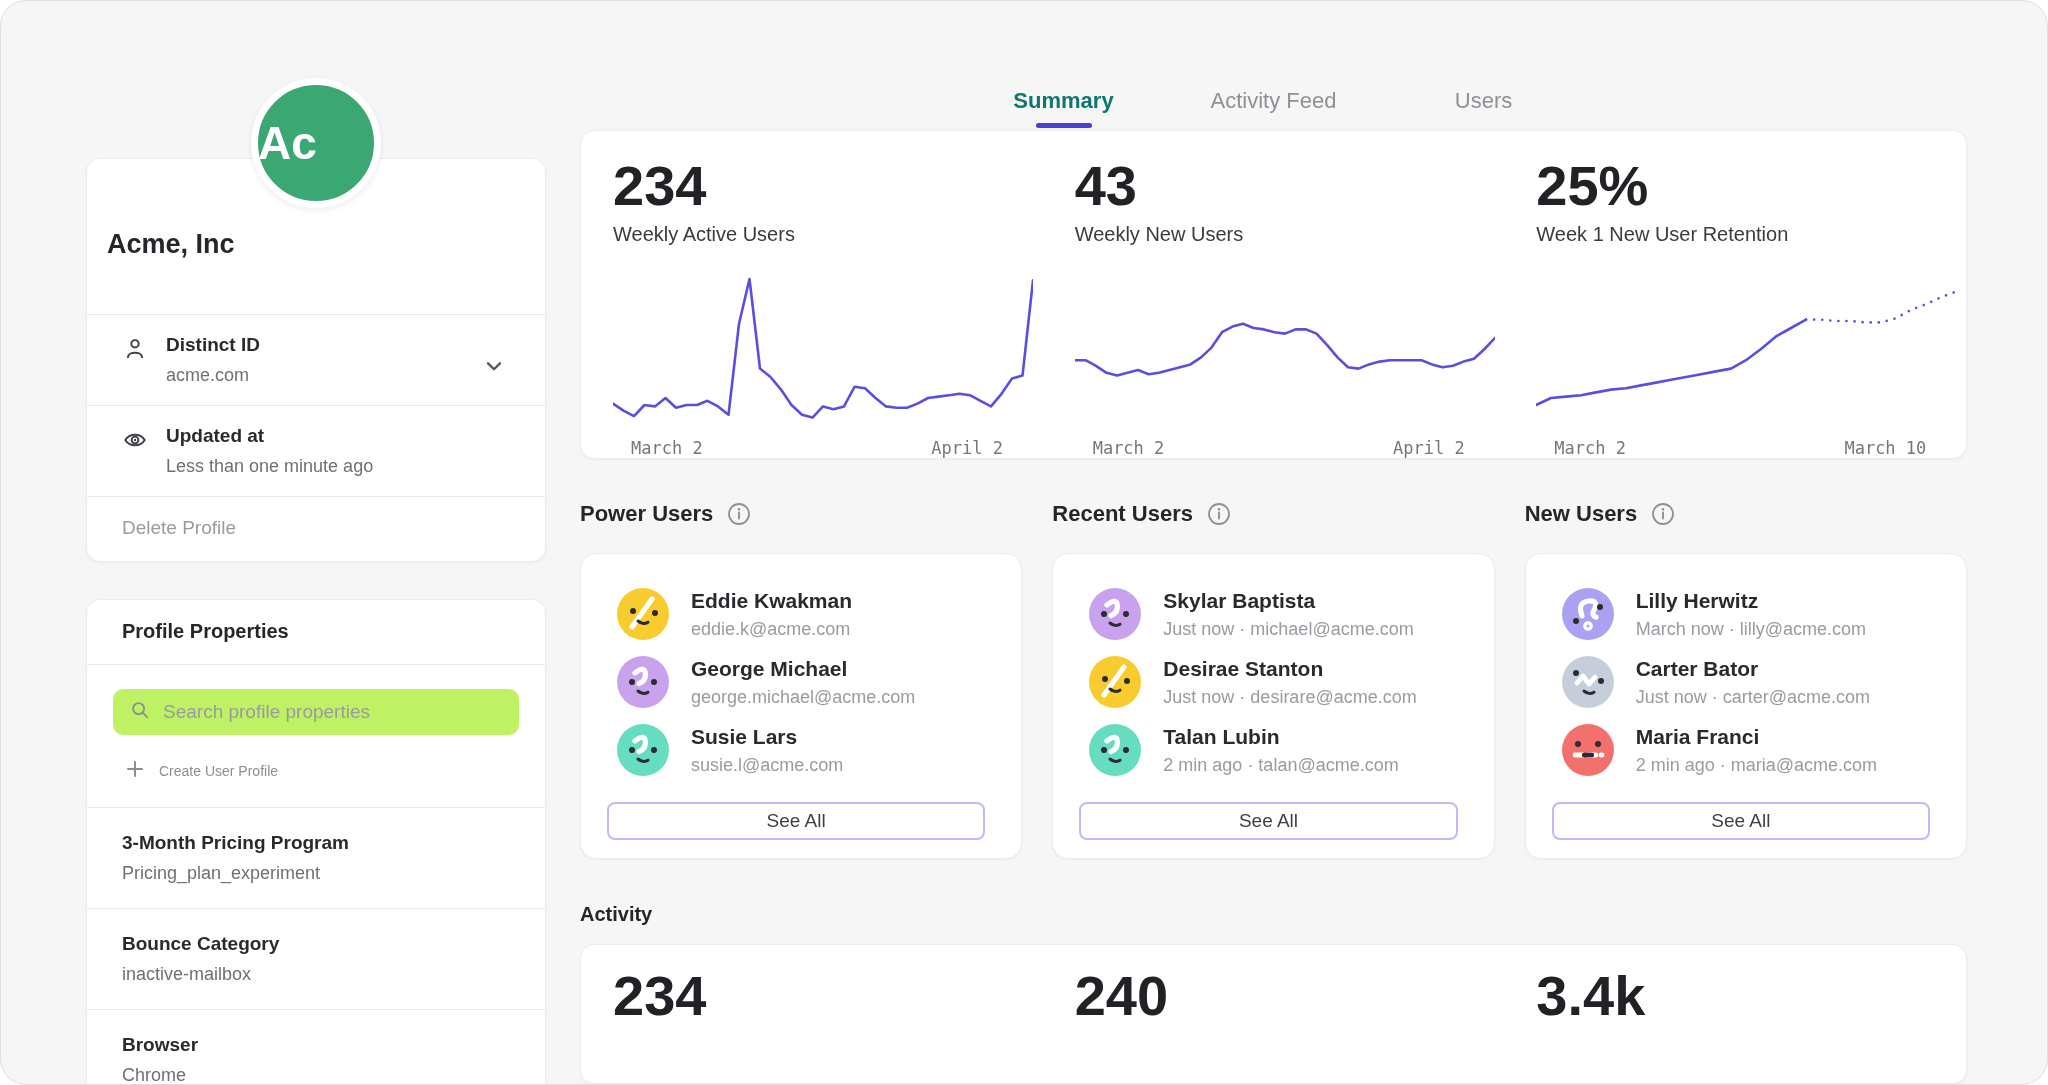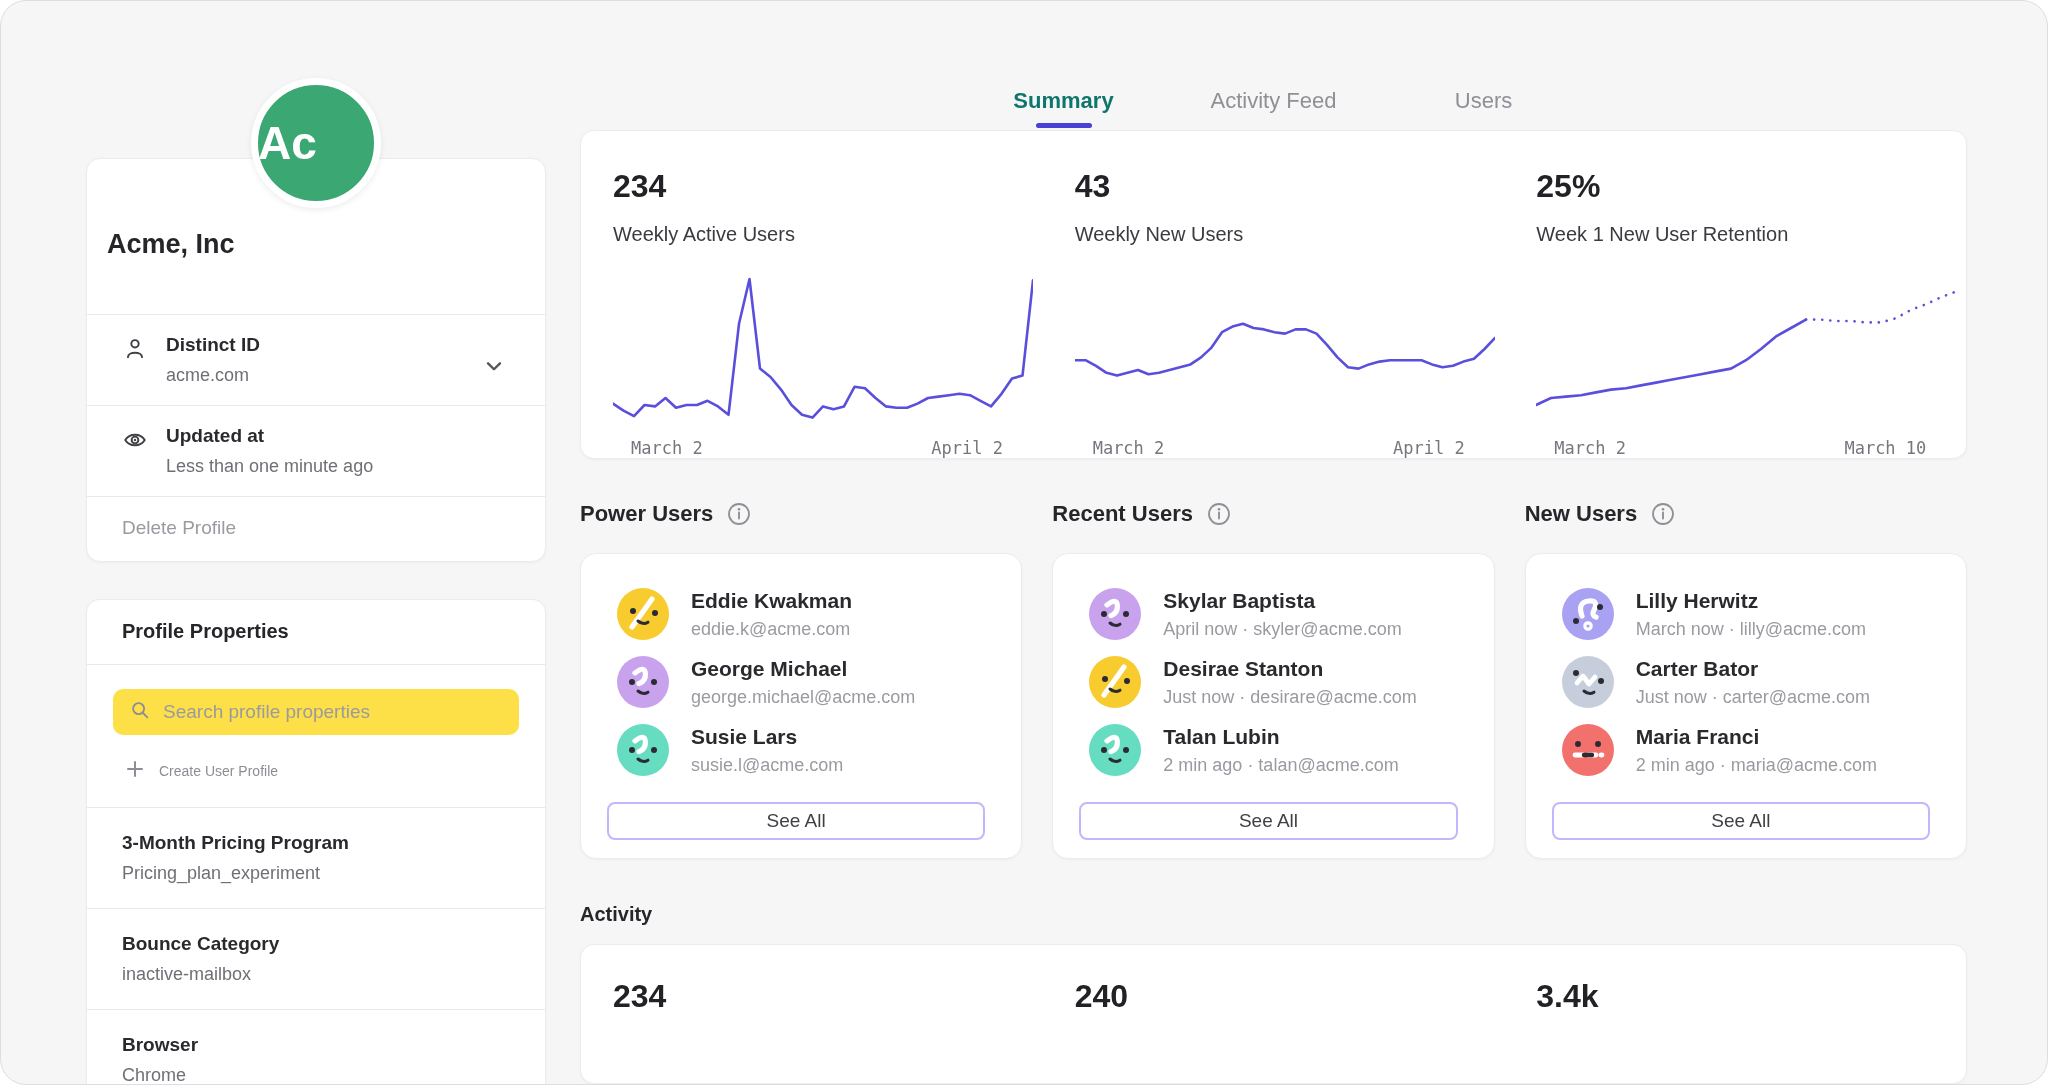--- a/index.html
+++ b/index.html
@@ -30,21 +30,21 @@
   .field-label{ font-size:19px; font-weight:700; color:#2a2a2e; }
   .field-value{ font-size:18px; color:#6f6f76; margin-top:9px; }
   .chevron{ position:absolute; right:38px; bottom:22px; }
   .delete-row{ padding:20px 35px 22px; }
   .delete-link{ font-size:19px; color:#9a9aa1; cursor:pointer; }
   .props-card{ margin-top:37px; border-bottom:none; border-bottom-left-radius:0; border-bottom-right-radius:0; padding-bottom:40px;}
   .props-header{ padding:20px 35px 21px; }
   .props-title{ font-size:20px; font-weight:700; color:#26262a; }
   .props-search-block{ padding:24px 26px 24px; }
   .search-box{
-    display:flex; align-items:center; height:46px; background:#fde047; border-radius:10px; padding:0 16px;
+    display:flex; align-items:center; height:46px; background:#bef264; border-radius:10px; padding:0 16px;
   }
   .search-box input{
     border:none; outline:none; background:transparent; font-size:19px; color:#3a3a40;
     font-family:"Liberation Sans", sans-serif; margin-left:12px; width:100%;
   }
   .search-box input::placeholder{ color:#9a9aa1; }
   .create-row{ display:flex; align-items:center; margin:24px 0 0 12px; color:#8d8d94; cursor:pointer;}
   .create-label{ font-size:14px; margin-left:14px; }
   .prop-row{ padding:24px 35px; }
   .prop-name{ font-size:19px; font-weight:700; color:#2a2a2e; }
@@ -54,21 +54,21 @@
   .tabs{ height:157px; display:flex; align-items:flex-end; justify-content:center; padding-bottom:2px; }
   .tab{ position:relative; width:210px; text-align:center; padding-bottom:14px;
         font-size:22px; font-weight:500; color:#8f8f96; cursor:pointer; }
   .tab.active{ color:#0f766e; font-weight:700; }
   .tab.active::after{
     content:""; position:absolute; left:50%; transform:translateX(-50%); bottom:0;
     width:56px; height:5px; border-radius:3px; background:#4b40d4;
   }
   .stats-card{ height:378px; display:flex; border-radius:14px; }
   .stat-col{ width:33.333%; padding:30px 0 0 32px; }
-  .stat-number{ font-size:32px; font-weight:700; color:#222226; line-height:50px; }
+  .stat-number{ font-size:56px; font-weight:700; color:#222226; line-height:50px; }
   .stat-label{ font-size:20px; font-weight:500; color:#3a3a40; margin-top:12px; }
   .spark-wrap{ width:420px; height:150px; margin-top:28px; }
   .spark{ width:420px; height:150px; display:block; }
   .tick-row{ width:420px; display:flex; justify-content:space-between; padding:14px 30px 0 18px;
              font-family:"DejaVu Sans Mono", monospace; font-size:17px; color:#76767e; }
   .sections-header-row{ display:flex; margin-top:42px; }
   .section-header{ width:443px; display:flex; align-items:center; }
   .section-header + .section-header{ margin-left:30px; }
   .section-title{ font-size:22px; font-weight:700; color:#26262a; }
   .info-icon{ margin-left:13px; display:inline-flex; cursor:pointer; }
@@ -327,21 +327,21 @@
           <span class="avatar" style="background: rgb(201, 162, 238);">
               <svg viewBox="0 0 26 26">
                 <path d="M9 8.5 q5-4 5.2 0.5 q0.2 3.5-3.2 4.8" stroke="#ffffff" stroke-width="2.6" fill="none" stroke-linecap="round"></path>
                 <circle cx="7.5" cy="13" r="1.5" fill="#2b2b33"></circle>
                 <circle cx="18.5" cy="13" r="1.5" fill="#2b2b33"></circle>
                 <path d="M10.5 17.5 q2.5 2.2 5 0.6" stroke="#2b2b33" stroke-width="1.5" fill="none" stroke-linecap="round"></path>
               </svg>
             </span>
           <span class="user-texts">
             <span class="user-name" style="display:block">Skylar Baptista</span>
-            <span class="user-detail" style="display:block">April now · skyler@acme.com</span>
+            <span class="user-detail" style="display:block">Just now · michael@acme.com</span>
           </span>
         </div>
         <div class="user-row">
           <span class="avatar" style="background: rgb(248, 204, 47);">
               <svg viewBox="0 0 26 26">
                 <circle cx="8" cy="11.5" r="1.5" fill="#2b2b33"></circle>
                 <circle cx="19" cy="12.5" r="1.5" fill="#2b2b33"></circle>
                 <path d="M17.5 5.5 L7.5 19.5" stroke="#ffffff" stroke-width="2.6" fill="none" stroke-linecap="round"></path>
                 <path d="M10.5 16.5 q2.5 2.2 5 0.6" stroke="#2b2b33" stroke-width="1.5" fill="none" stroke-linecap="round"></path>
               </svg>

